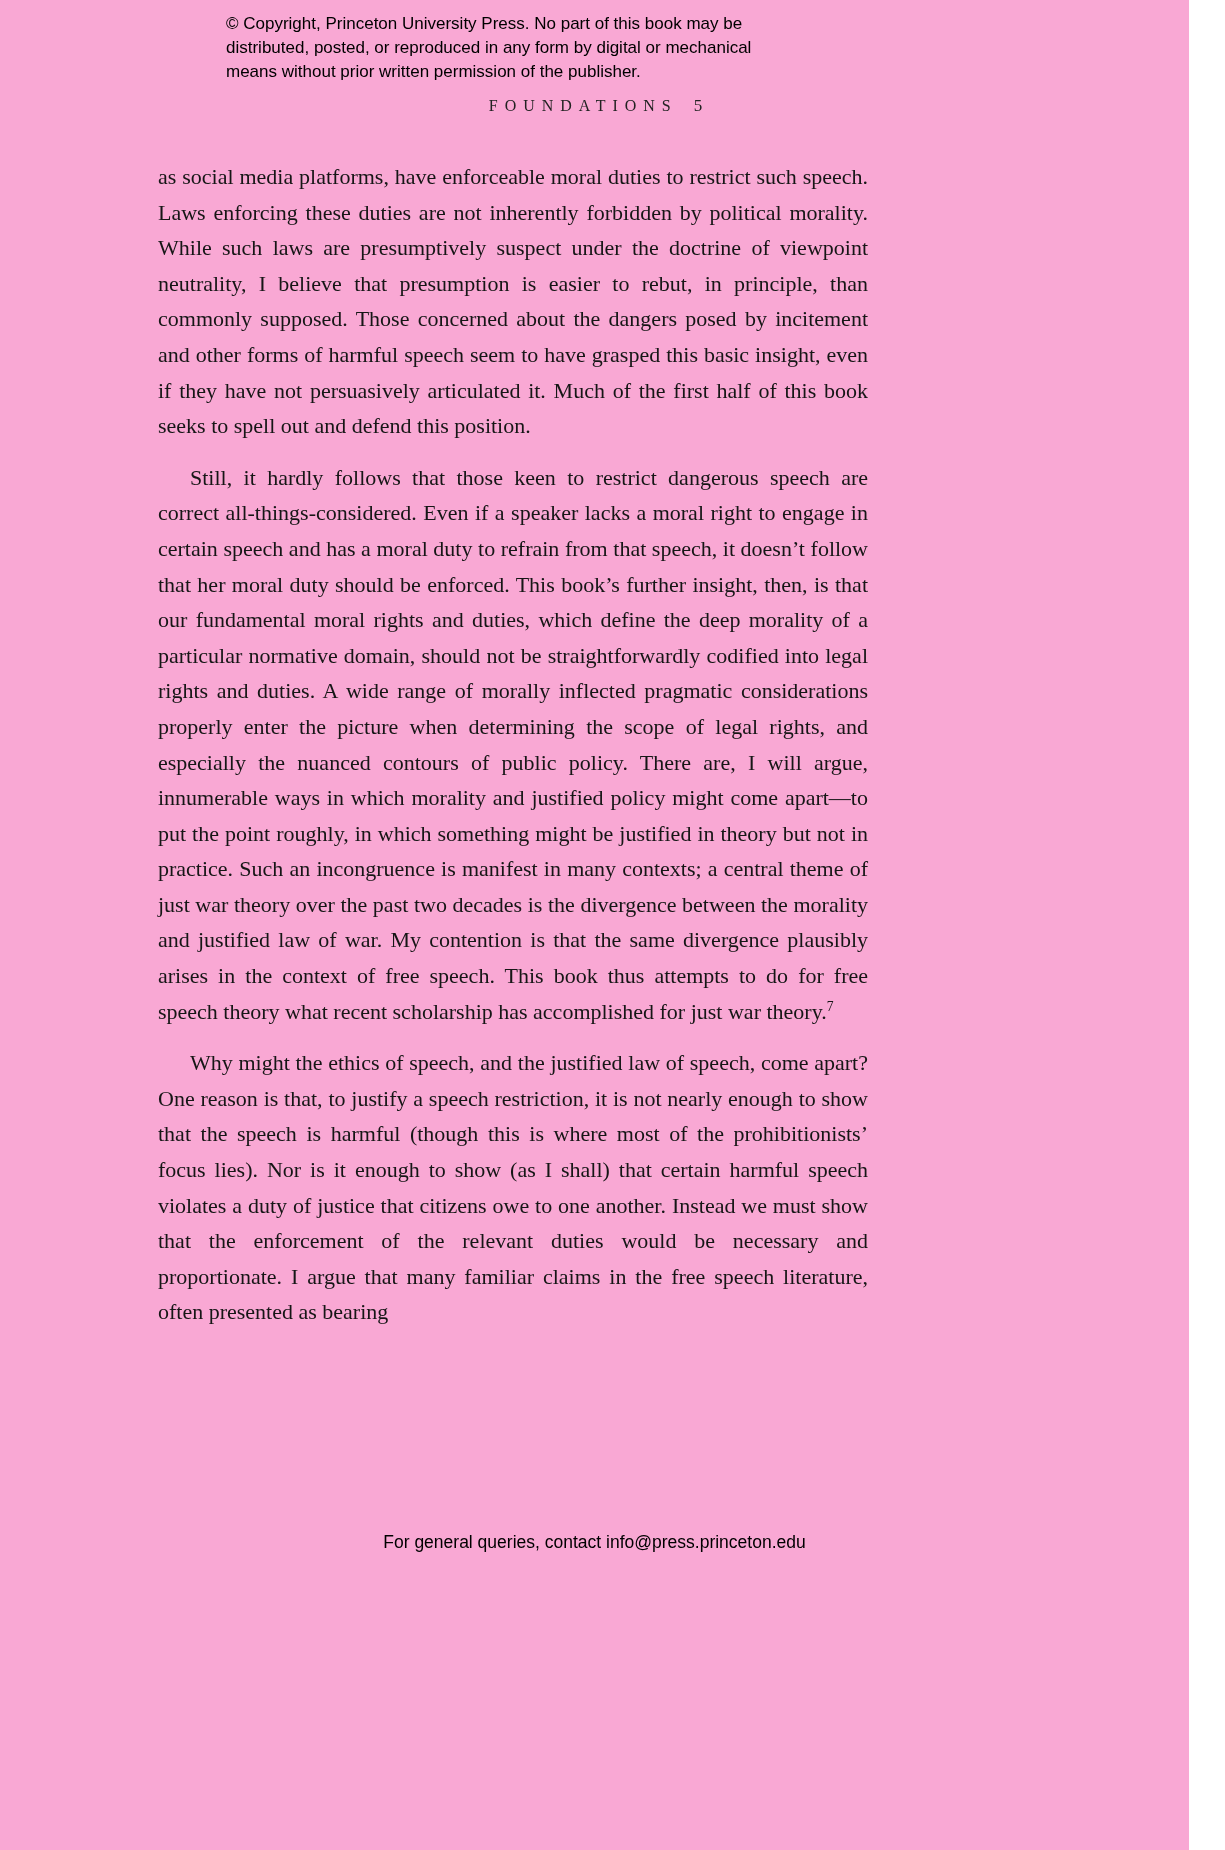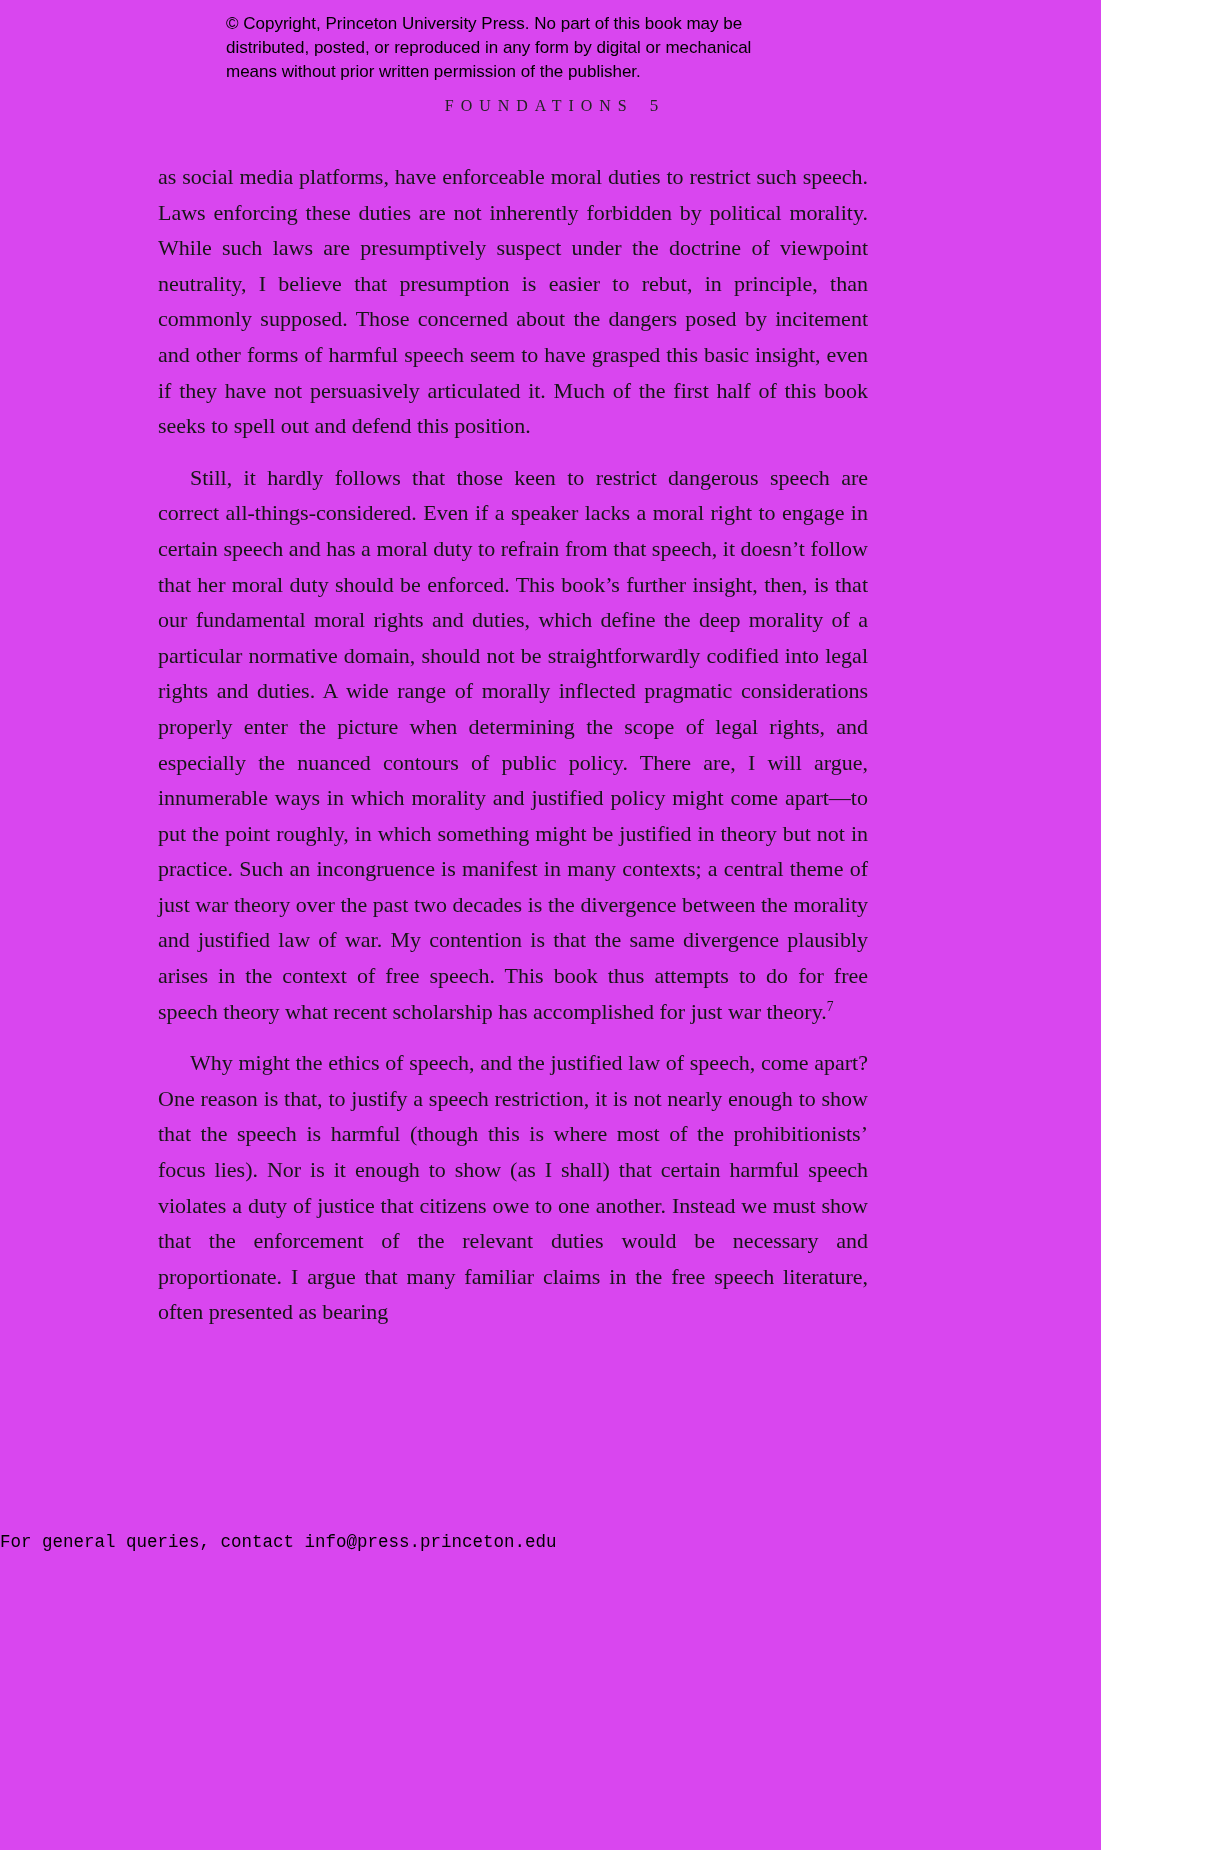--- a/index.html
+++ b/index.html
@@ -2,23 +2,23 @@
 <html><head>
 <meta charset="utf-8">
 <style>
   html, body {
     margin: 0;
     padding: 0;
     background: #ffffff;
   }
   .page {
     position: relative;
-    width: 1101px;
+    width: 1189px;
     height: 1850px;
-    background: #d946ef;
+    background: #f9a8d4;
     color: #111111;
     overflow: hidden;
   }
   .copyright {
     position: absolute;
     left: 226px;
     top: 12px;
     width: 640px;
     font-family: "Liberation Sans", sans-serif;
     font-size: 17px;
@@ -67,21 +67,22 @@
   .body-text sup {
     font-size: 0.62em;
     line-height: 0;
     vertical-align: super;
   }
   .page-footer {
     position: absolute;
     left: 0;
     top: 1532px;
     width: 100%;
-    font-family: Liberation Mono, monospace;
+    text-align: center;
+    font-family: Liberation Sans, sans-serif;
     font-size: 17.5px;
     color: #000000;
   }
 </style>
 </head>
 <body>
 
 <div class="page">
 
   <div class="copyright">© Copyright, Princeton University Press. No part of this book may be

